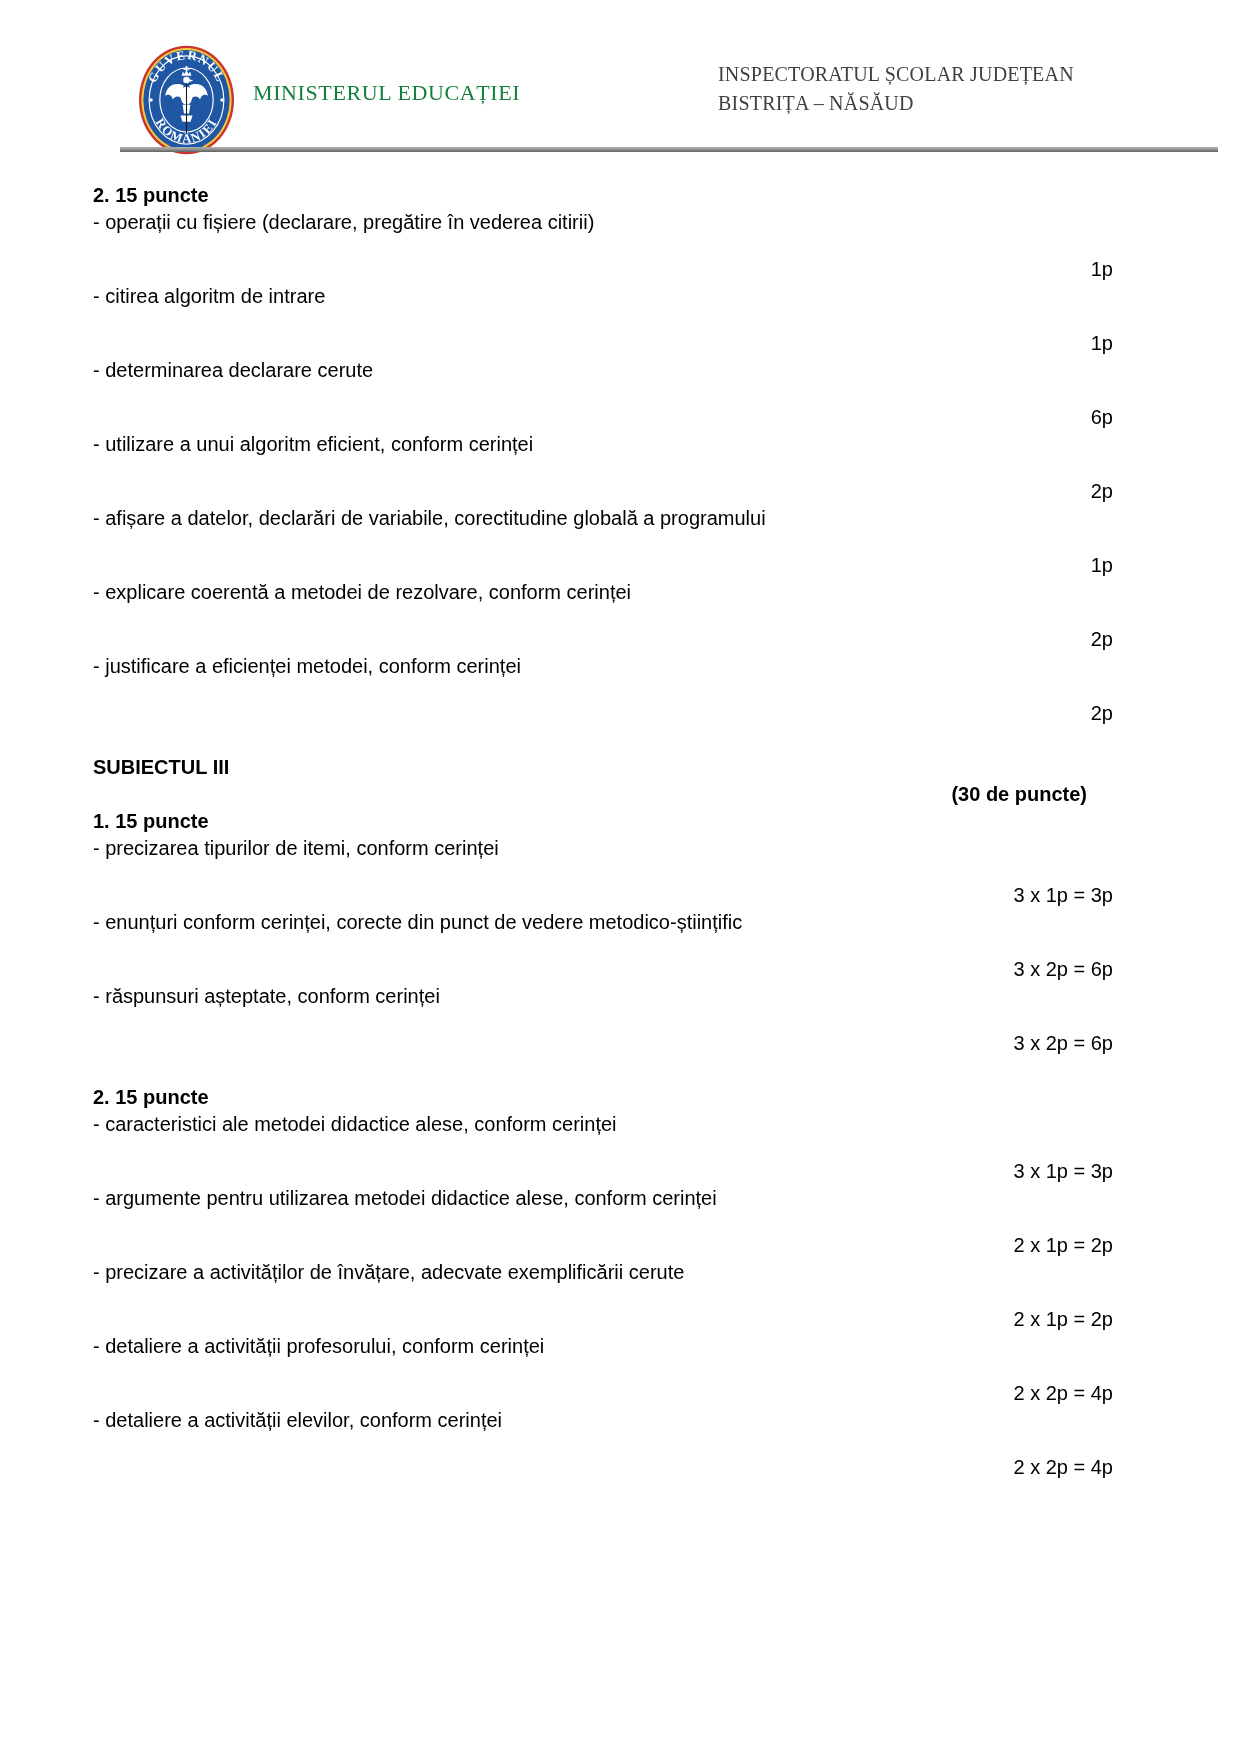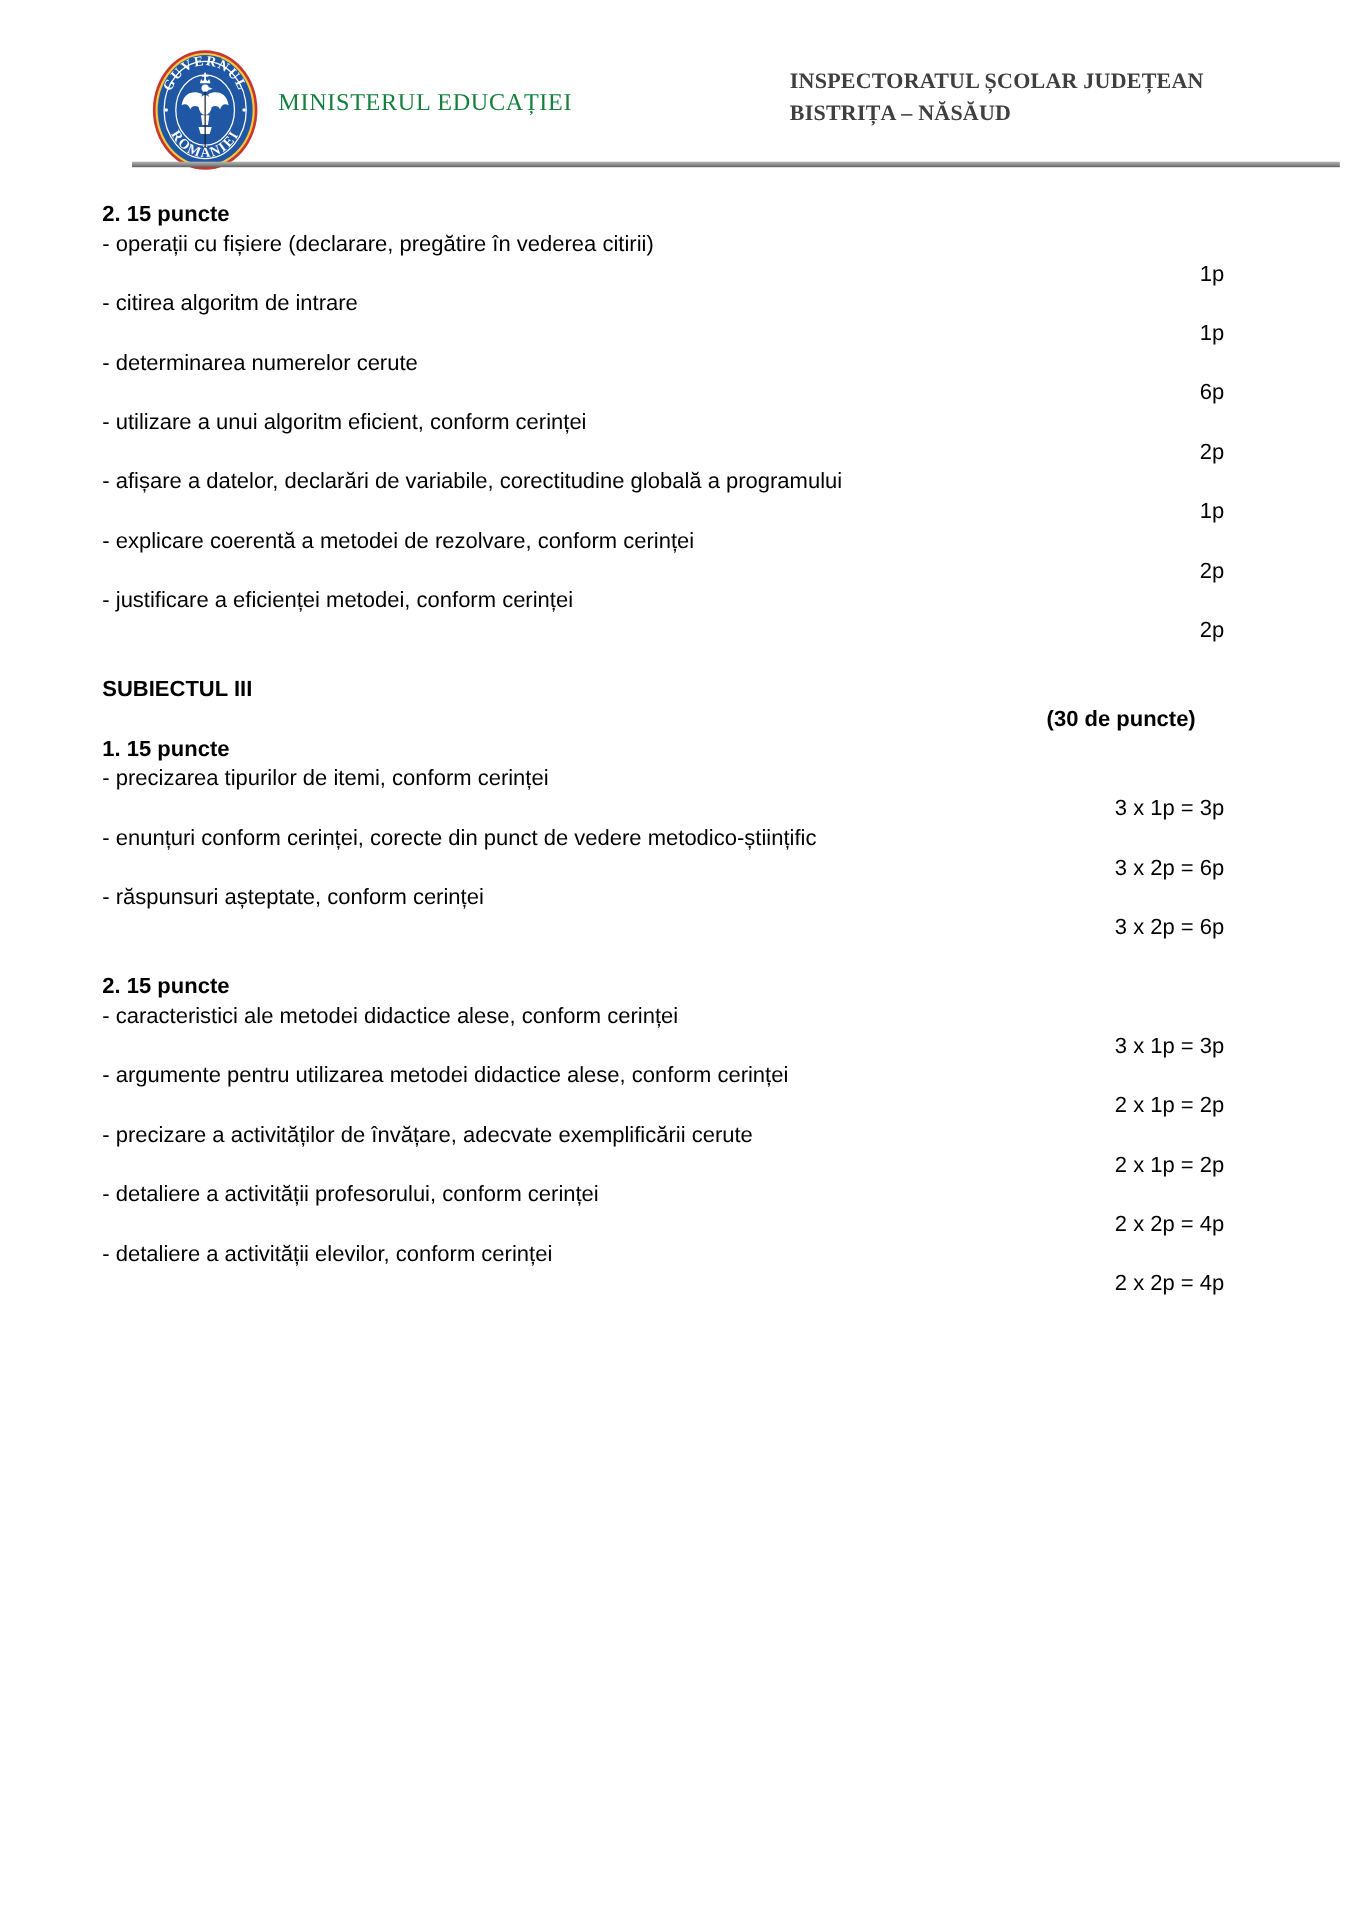--- a/index.html
+++ b/index.html
@@ -16,38 +16,38 @@
   
   .logo { position: absolute; left: 138px; top: 44px; }
   .ministry {
     position: absolute; left: 253px; top: 80px;
     font-family: Liberation Serif, serif;
     font-size: 22px; color: #15803d; letter-spacing: 0.6px;
   }
   .insp {
     position: absolute; left: 718px; top: 60px;
     font-family: "Liberation Serif", serif;
-    font-size: 20px; font-weight: bold; color: #3f3f3f;
+    font-size: 20px; font-weight: normal; color: #3f3f3f;
     line-height: 29px; letter-spacing: 0.2px;
   }
   .rule {
     position: absolute; left: 120px; top: 147px;
     width: 1098px; height: 5px;
     background: linear-gradient(to bottom, #b3b3b3 0%, #8c8c8c 55%, #5f5f5f 100%);
   }
   
   .content {
     position: absolute; left: 93px; top: 182px;
     width: 1020px;
     font-size: 20px; line-height: 27px;
   }
   .h { font-weight: bold; }
   .row { display: flex; justify-content: space-between; flex-direction: column; }
   .row .txt { flex: 1 1 auto; }
-  .row .pts { flex: 0 0 auto; white-space: nowrap; text-align: right; }
+  .row .pts { flex: 0 0 auto; white-space: nowrap; text-align: right; margin-top: 20px; }
   .note { padding-left: 70px; }
   .gap { height: 27px; }
   .subject { display: flex; justify-content: space-between; font-weight: bold; }
   .subject .pts { padding-right: 26px; white-space: nowrap; margin-top: 27px; }
 </style>
 </head>
 <body>
 
 <div class="page">
 
@@ -100,21 +100,21 @@
 
     <div class="row">
       <span class="txt">- operații cu fișiere (declarare, pregătire în vederea citirii)</span>
       <span class="pts">1p</span>
     </div>
     <div class="row">
       <span class="txt">- citirea algoritm de intrare</span>
       <span class="pts">1p</span>
     </div>
     <div class="row">
-      <span class="txt">- determinarea numerelor cerute</span>
+      <span class="txt">- determinarea declarare cerute</span>
       <span class="pts">6p</span>
     </div>
     <div class="row">
       <span class="txt">- utilizare a unui algoritm eficient, conform cerinței</span>
       <span class="pts">2p</span>
     </div>
     <div class="row">
       <span class="txt">- afișare a datelor, declarări de variabile, corectitudine globală a programului</span>
       <span class="pts">1p</span>
     </div>

